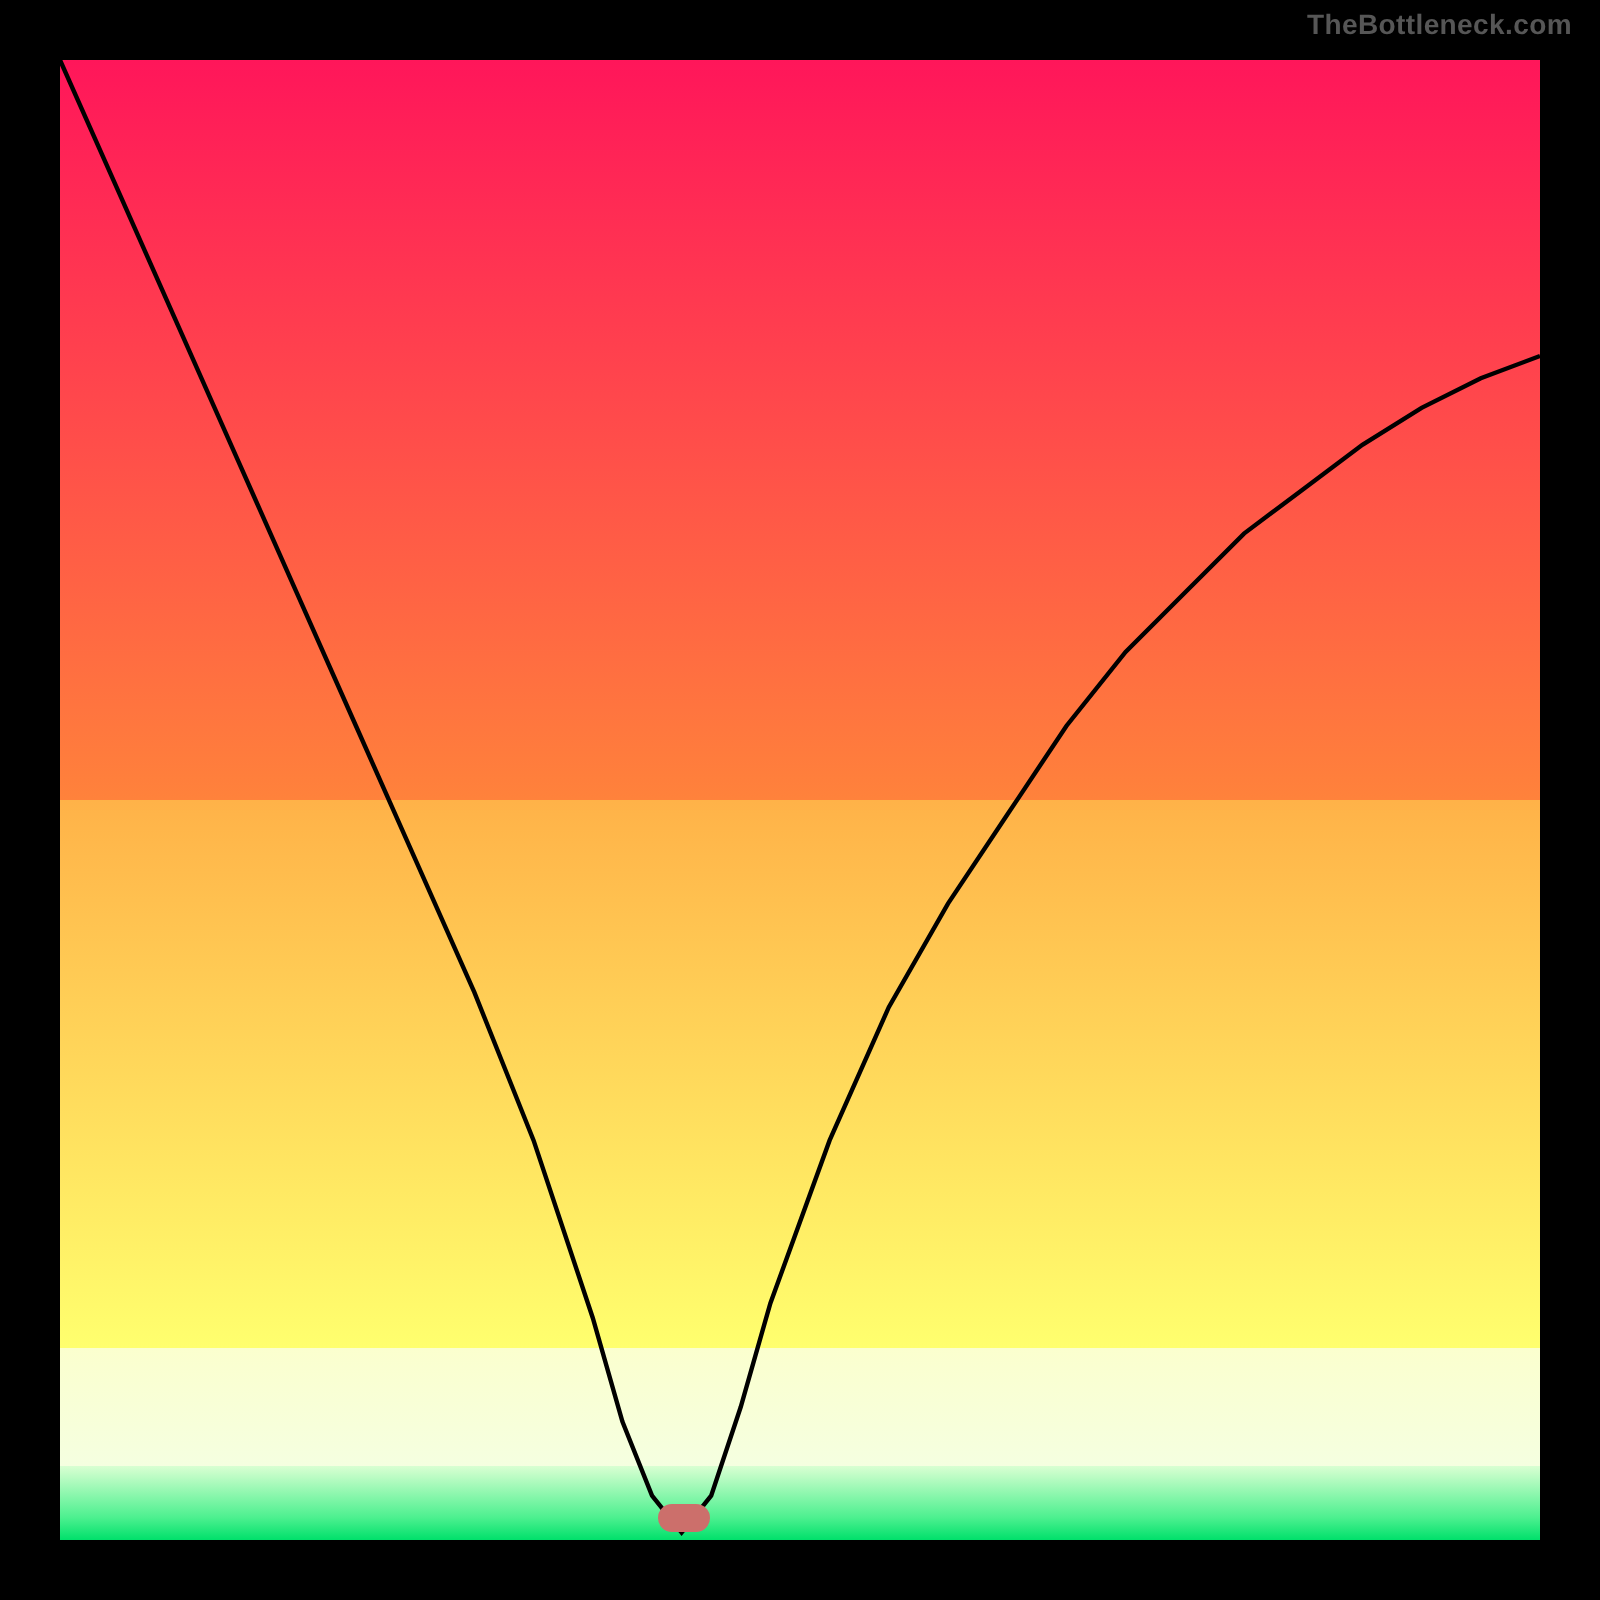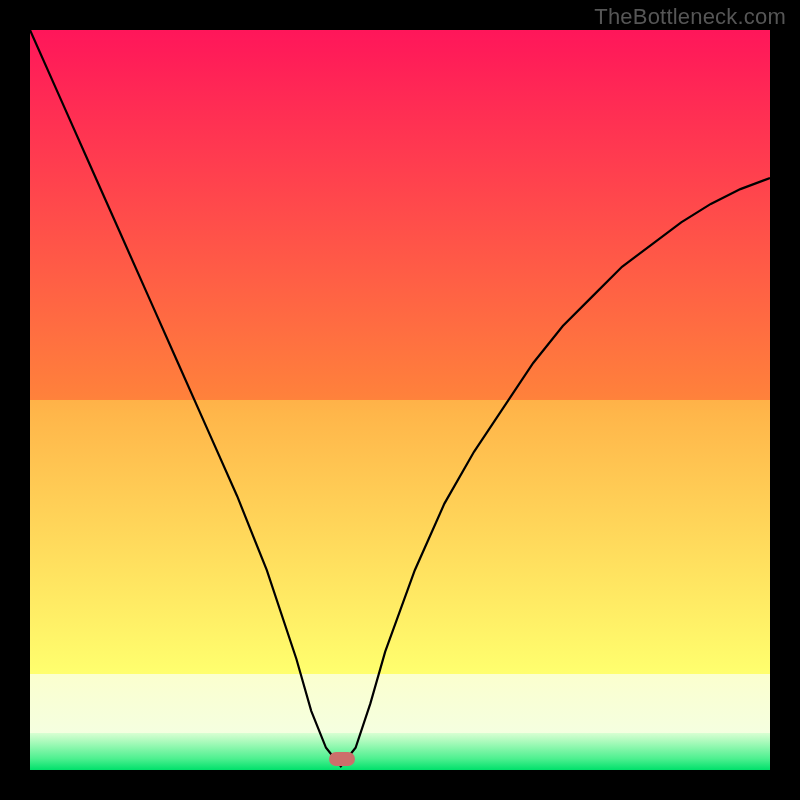--- a/index.html
+++ b/index.html
@@ -14,22 +14,22 @@
     position: relative;
     width: 800px;
     height: 800px;
     background: #000;
   }
   .watermark {
     position: absolute;
     top: 4px;
     right: 14px;
     font-family: Arial, Helvetica, sans-serif;
-    font-size: 22px;
-    font-weight: 400;
+    font-size: 14px;
+    font-weight: 700;
     color: #565656;
     letter-spacing: 0.2px;
     z-index: 30;
     margin-left: 12px;
   }
   .plot-area {
     position: absolute;
     left: 30px;
     top: 30px;
     width: 740px;

